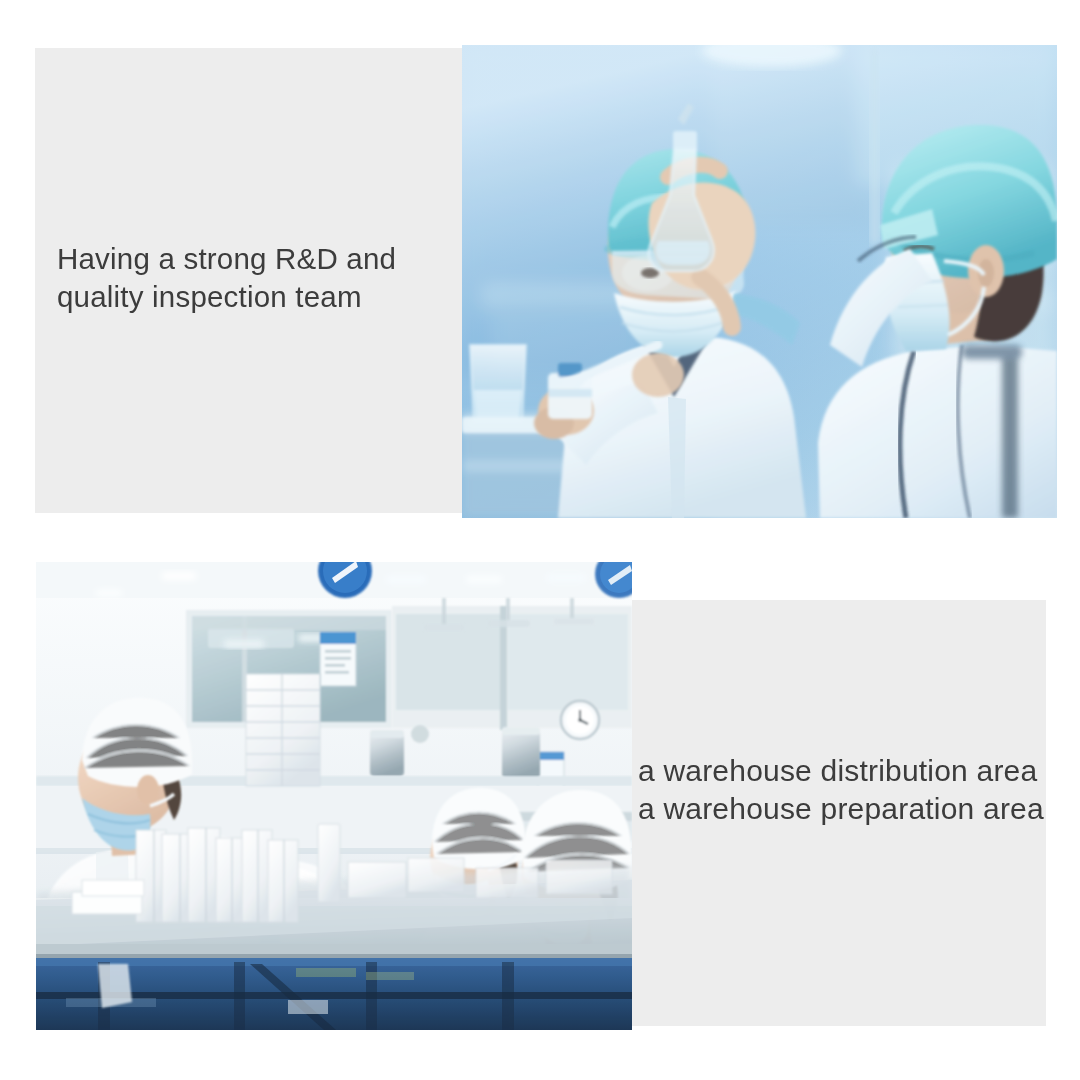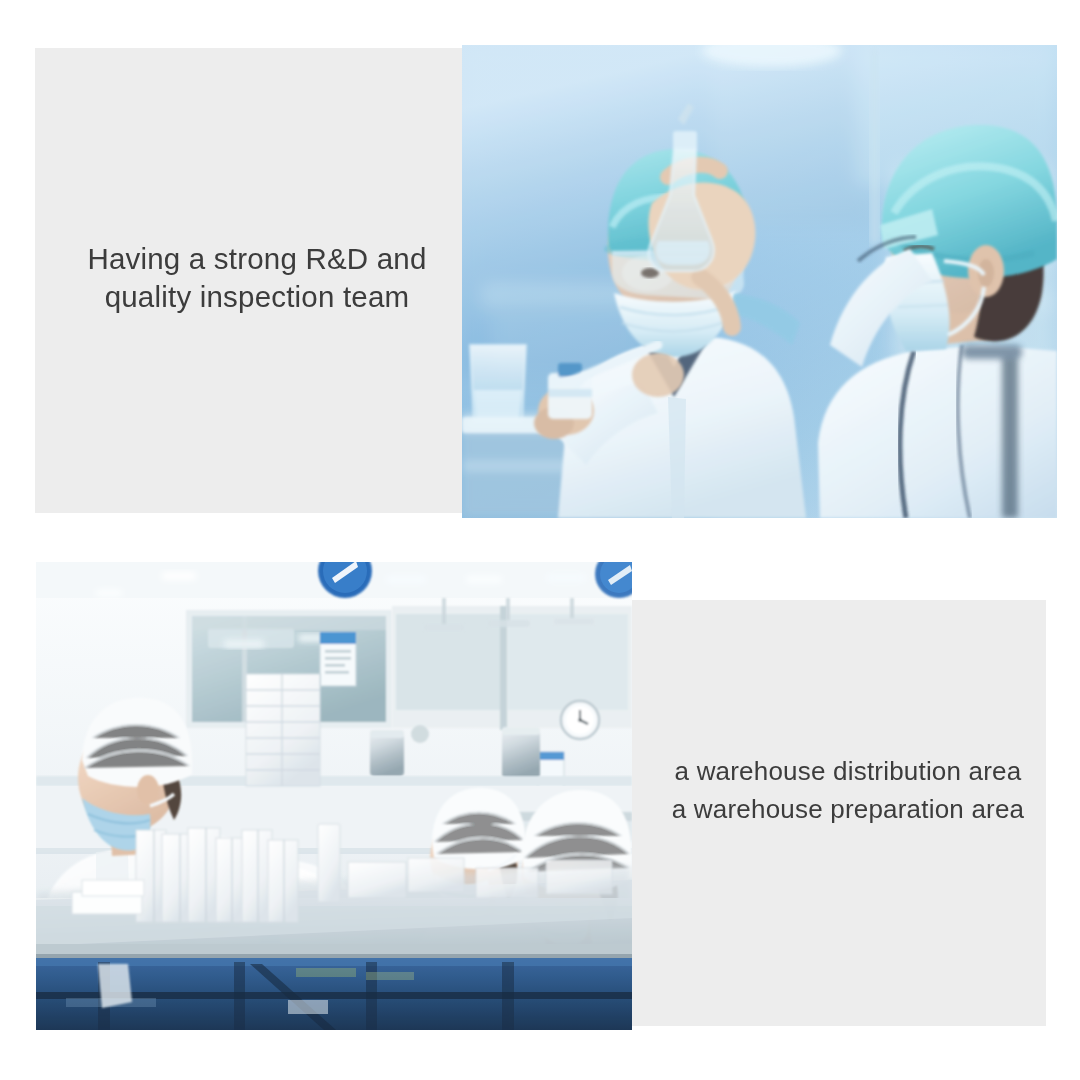--- a/index.html
+++ b/index.html
@@ -14,21 +14,20 @@
     overflow: hidden;
     font-family: "Liberation Sans", sans-serif;
     -webkit-font-smoothing: antialiased;
   }
 
   .page {
     position: relative;
     width: 1080px;
     height: 1080px;
     background: #ffffff;
-    text-align: center;
   }
 
   
   .row1-panel {
     position: absolute;
     left: 35px;
     top: 48px;
     width: 440px;
     height: 465px;
     background: #ededed;
@@ -63,21 +62,21 @@
     top: 600px;
     width: 446px;
     height: 426px;
     background: #ededed;
   }
   .row2-caption {
     position: absolute;
     left: 638px;
     top: 752px;
     width: 420px;
-    font-size: 26px;
+    font-size: 30px;
     line-height: 38px;
     letter-spacing: 0.2px;
     color: #3c3c3c;
     font-weight: 400;
     white-space: pre-line;
   }
 
   .row2-photo {
     position: absolute;
     left: 36px;

